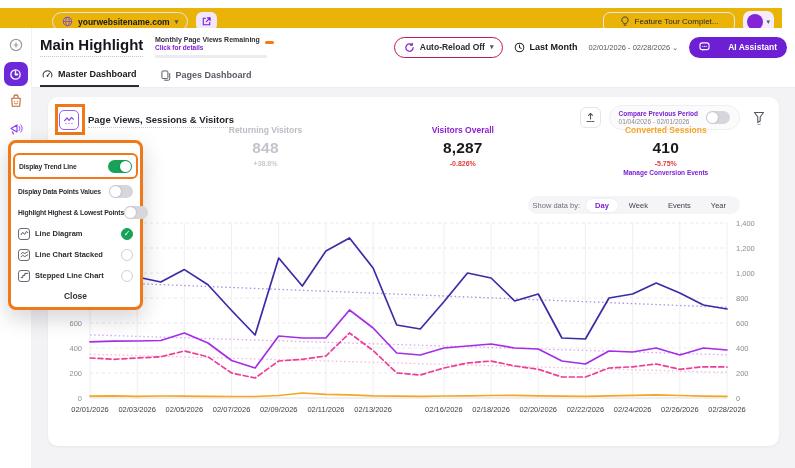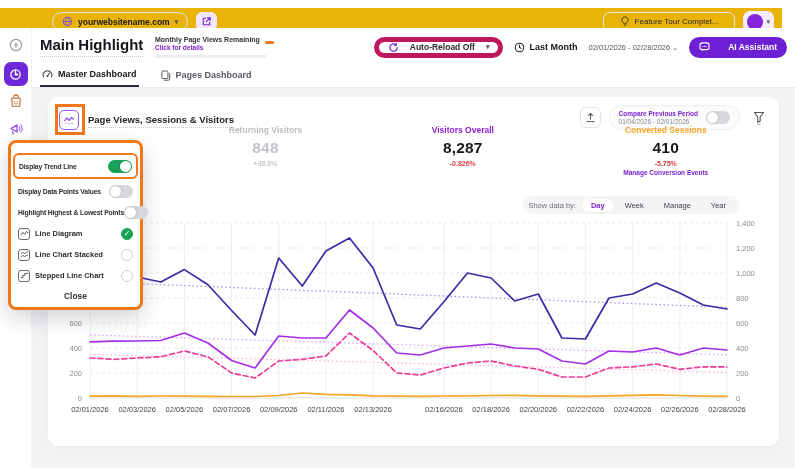--- a/index.html
+++ b/index.html
@@ -23,21 +23,21 @@
 
   
   .header { position:absolute; top:28px; left:32px; right:0; height:60px; background:#fff; border-bottom:1px solid #ececf0; }
   .page-title { position:absolute; left:8px; top:8px; font-size:15px; font-weight:bold; color:#15151b; border-bottom:1.5px dotted #c5c5cd; padding-bottom:3px; }
   .monthly { position:absolute; left:123px; top:8px; width:118px; }
   .monthly-label { font-size:7px; font-weight:bold; color:#2f2f38; }
   .monthly-link { font-size:6.5px; color:#7a1fd0; font-weight:bold; margin-top:1px; }
   .monthly-bar { margin-top:4px; width:112px; height:3px; background:#ececef; border-radius:2px; }
   .monthly-dash { position:absolute; left:233px; top:13px; width:9px; height:3px; background:#f07818; border-radius:2px; }
   .head-controls { position:absolute; right:8px; top:8px; height:22px; display:flex; align-items:center; gap:11px; }
-  .reload-pill { display:flex; align-items:center; gap:11px; border:5px solid #be185d; border-radius:12px; height:21px; padding:0 9px; font-size:8.5px; font-weight:bold; color:#2a2a30; }
+  .reload-pill { display:flex; align-items:center; gap:5px; border:1px solid #be185d; border-radius:12px; height:21px; padding:0 9px; font-size:8.5px; font-weight:bold; color:#2a2a30; }
   .last-month { display:flex; align-items:center; gap:4px; font-size:9px; font-weight:bold; color:#15151b; }
   .date-range { font-size:7.5px; color:#55555e; }
   .ai-btn { display:flex; align-items:center; gap:18px; background:#6d1fd4; color:#fff; border-radius:12px; height:21px; padding:0 10px; font-size:8.5px; font-weight:bold; }
 
   
   .tabs { position:absolute; left:8px; bottom:0; display:flex; gap:20px; height:24px; }
   .tab { display:flex; align-items:center; gap:5px; font-size:9px; font-weight:bold; color:#5a5a64; padding:0 2px; }
   .tab.active { color:#17171c; border-bottom:2px solid #2b2b33; }
   .tab.create { color:#1d1d24; }
 
@@ -271,21 +271,21 @@
           <div class="m-value" style="color: rgb(24, 24, 29);">410</div>
           <div class="m-delta" style="color: rgb(226, 61, 61);">-5.75%</div>
           <div class="m-link">Manage Conversion Events</div>
         </div>
       </div>
 
       <div class="show-by">
         <span class="sb-label">Show data by:</span>
         <span class="seg sel">Day</span>
         <span class="seg">Week</span>
-        <span class="seg">Manage</span>
+        <span class="seg">Events</span>
         <span class="seg">Year</span>
       </div>
 
       <div class="chart">
         <svg width="731" height="215" viewBox="0 0 731 215">
             <line x1="42" y1="8" x2="42" y2="183" stroke="#efeff2" stroke-width="1"></line>
             <text x="42" y="197" text-anchor="middle" class="ax xlab">02/01/2026</text>
             <line x1="89.18518518518519" y1="8" x2="89.18518518518519" y2="183" stroke="#efeff2" stroke-width="1"></line>
             <text x="89.18518518518519" y="197" text-anchor="middle" class="ax xlab">02/03/2026</text>
             <line x1="136.37037037037038" y1="8" x2="136.37037037037038" y2="183" stroke="#efeff2" stroke-width="1"></line>

